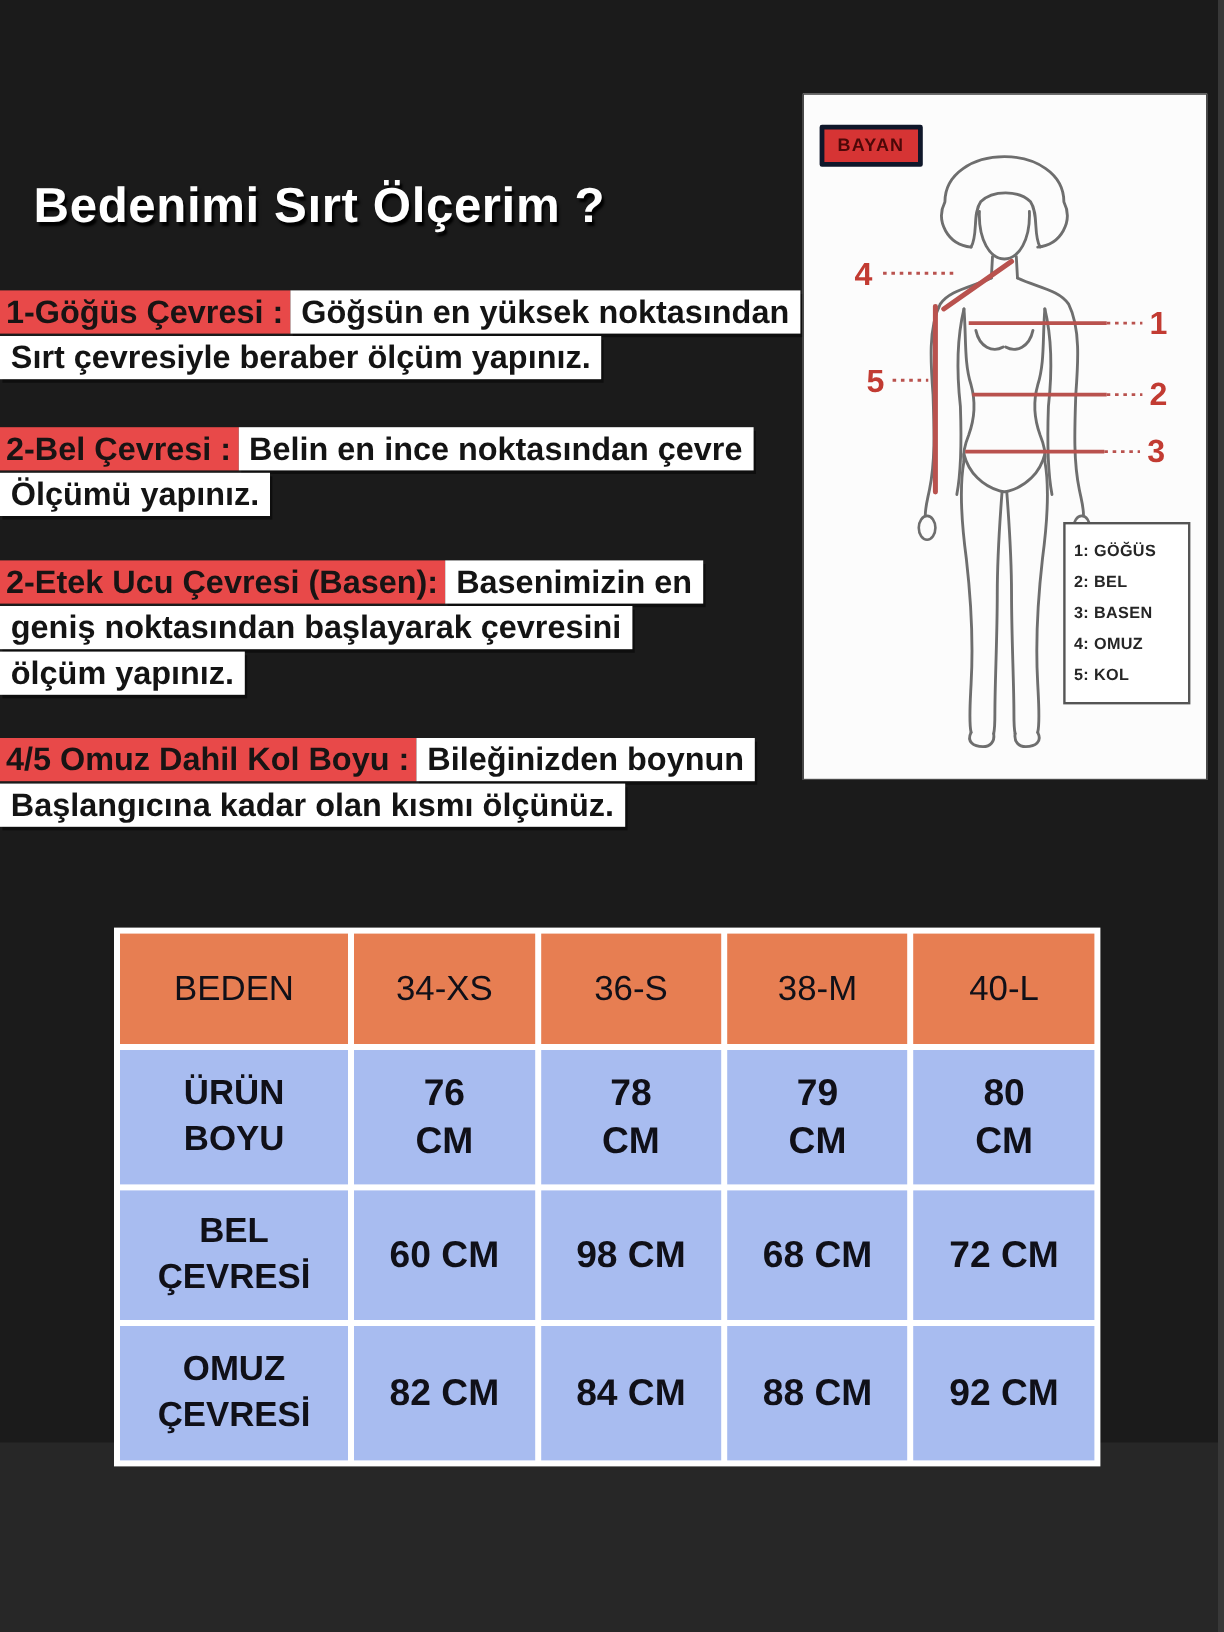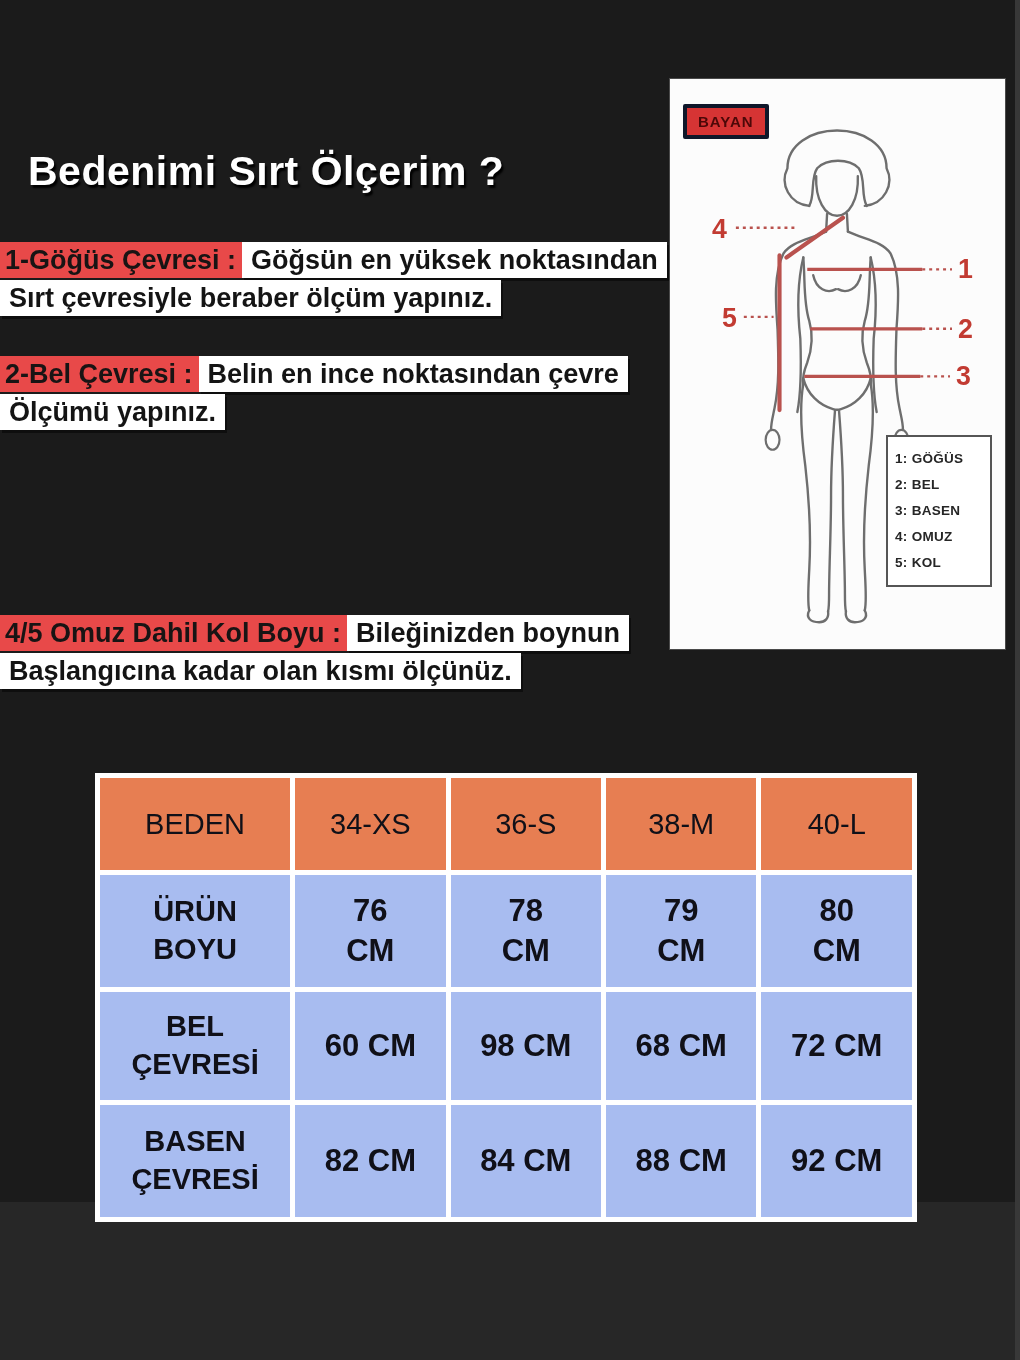--- a/index.html
+++ b/index.html
@@ -84,20 +84,31 @@
 
   <section class="instr s2">
     <div class="line">
       <span class="lbl">2-Bel Çevresi :</span><span class="txt">Belin en ince noktasından çevre</span>
     </div>
     <div class="line">
       <span class="txt">Ölçümü yapınız.</span>
     </div>
   </section>
 
+  <section class="instr s3">
+    <div class="line">
+      <span class="lbl">2-Etek Ucu Çevresi (Basen):</span><span class="txt">Basenimizin en</span>
+    </div>
+    <div class="line">
+      <span class="txt">geniş noktasından başlayarak çevresini</span>
+    </div>
+    <div class="line">
+      <span class="txt">ölçüm yapınız.</span>
+    </div>
+  </section>
 
   <section class="instr s4">
     <div class="line">
       <span class="lbl">4/5 Omuz Dahil Kol Boyu :</span><span class="txt">Bileğinizden boynun</span>
     </div>
     <div class="line">
       <span class="txt">Başlangıcına kadar olan kısmı ölçünüz.</span>
     </div>
   </section>
 
@@ -208,21 +219,21 @@
           <div>BEL</div>
           <div>ÇEVRESİ</div>
         </td>
         <td>60 CM</td>
         <td>98 CM</td>
         <td>68 CM</td>
         <td>72 CM</td>
       </tr>
       <tr class="tr-basen">
         <td class="rowlbl">
-          <div>BASEN</div>
+          <div>OMUZ</div>
           <div>ÇEVRESİ</div>
         </td>
         <td>82 CM</td>
         <td>84 CM</td>
         <td>88 CM</td>
         <td>92 CM</td>
       </tr>
     </tbody>
   </table>
 </div>

